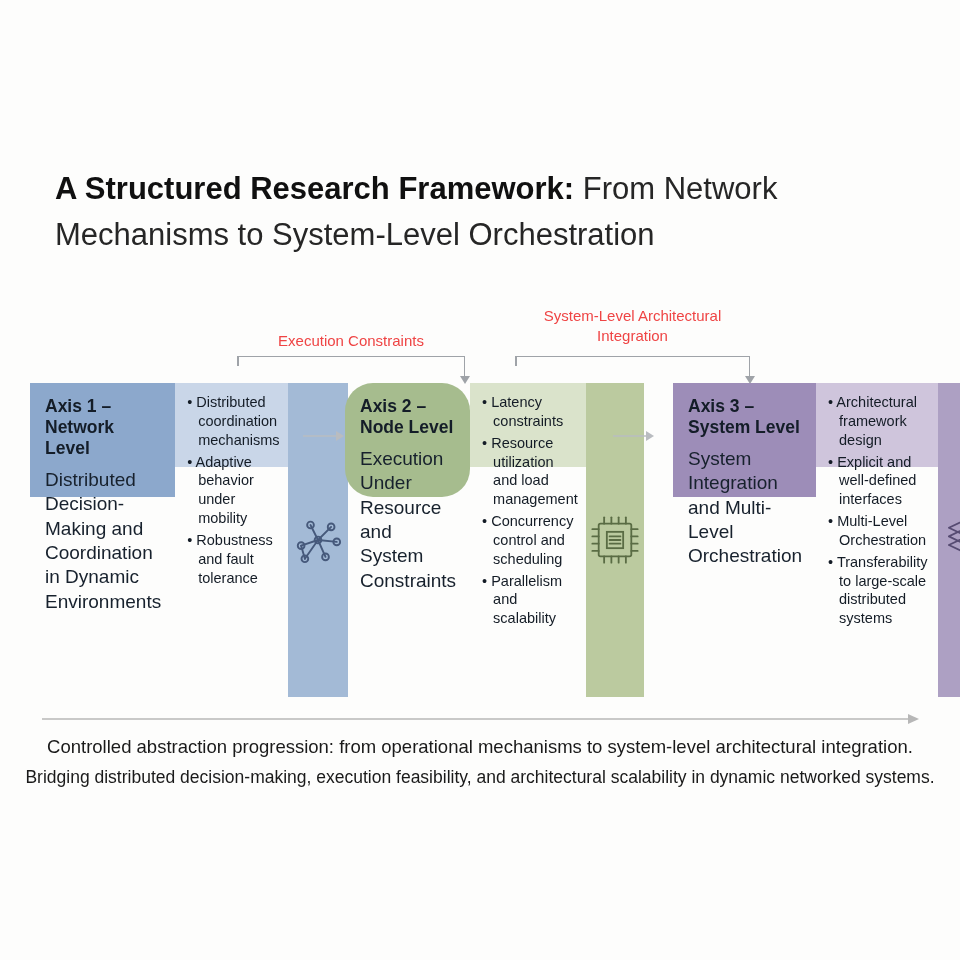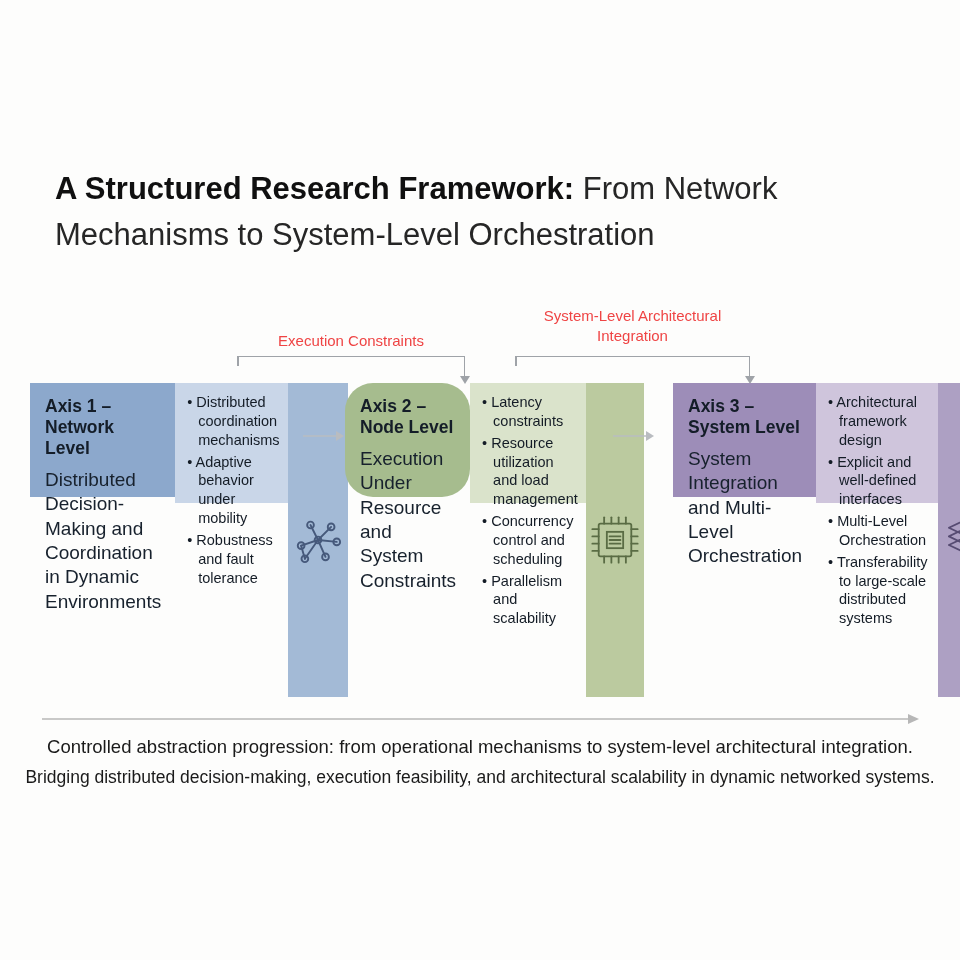--- a/index.html
+++ b/index.html
@@ -20,21 +20,21 @@
   .bracket .tick{position:absolute;left:0;top:0;width:1.5px;height:9px;background:#9fa3a8;}
   .bracket .drop{position:absolute;right:0;top:0;width:1.5px;height:20px;background:#9fa3a8;}
   .bracket .arrowhead{position:absolute;right:-4.5px;top:19px;width:0;height:0;
     border-left:5px solid transparent;border-right:5px solid transparent;border-top:8px solid #9fa3a8;}
 
   
   .card{position:absolute;top:383px;width:275px;height:314px;display:flex;flex-direction:row;}
   .card-header{height:114px;box-sizing:border-box;padding:13px 14px 0 15px;}
   .card-title{margin:0 0 9px 0;font-size:17.5px;font-weight:700;color:#141d28;}
   .card-subtitle{margin:0;font-size:19px;line-height:1.28;color:#17212d;}
-  .card-body{height:120px;box-sizing:border-box;padding:10px 8px 0 12px;}
+  .card-body{height:84px;box-sizing:border-box;padding:10px 8px 0 12px;}
   .card-body ul{margin:0;padding:0;list-style:none;}
   .card-body li{font-size:14.5px;line-height:1.3;color:#141c26;padding-left:11px;text-indent:-11px;margin-bottom:3px;}
   .card-body li::before{content:"• ";}
   .card-iconband{flex:1;display:flex;align-items:center;justify-content:center;}
   .card-iconband svg{display:block;}
 
   
   .flow-arrow{position:absolute;}
   .baseline-arrow{position:absolute;}
 

